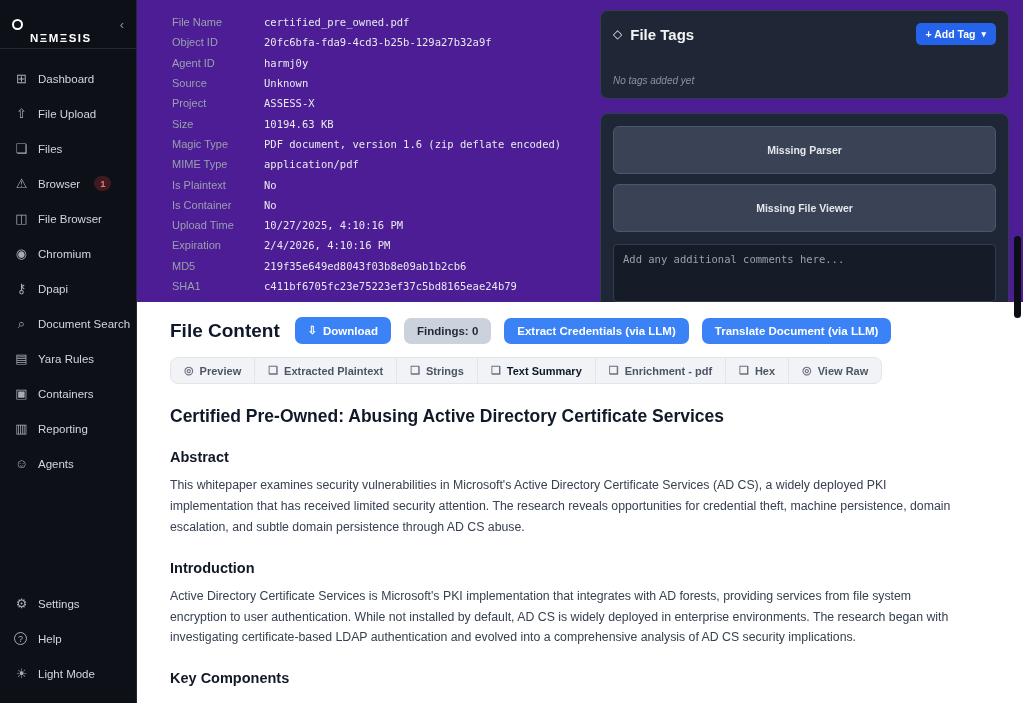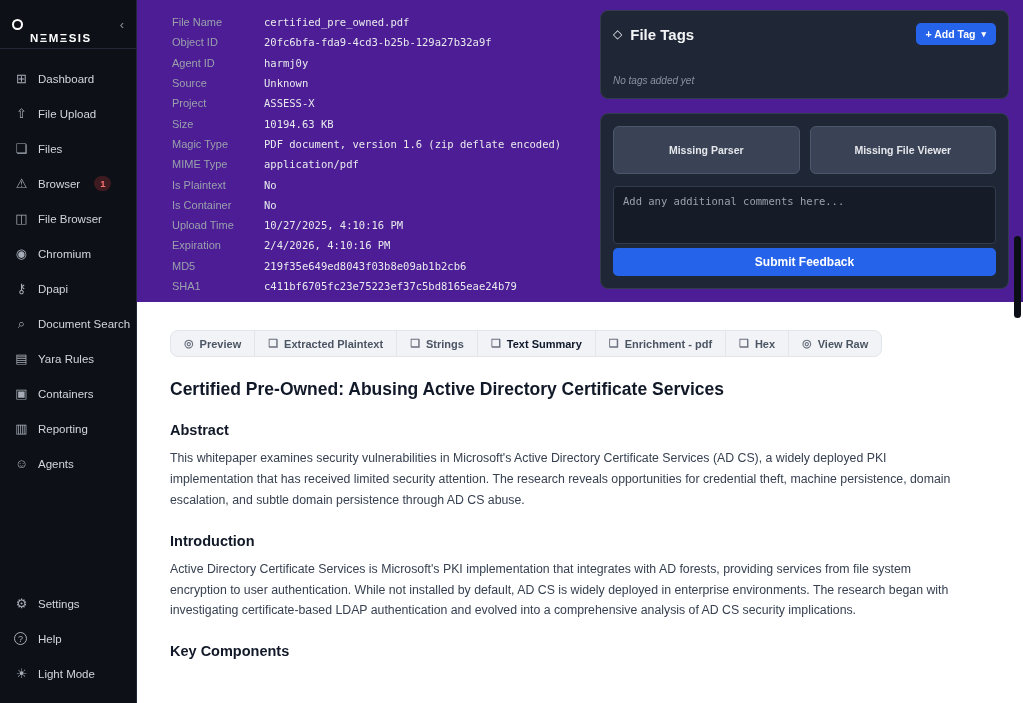--- a/index.html
+++ b/index.html
@@ -29,21 +29,21 @@
   .meta-label { width:92px; color:#9aa1ac; flex:none; }
   .meta-value { color:#e8eaed; font-family:"DejaVu Sans Mono",monospace; font-size:10.5px; white-space:nowrap; }
   .panels { width:409px; flex:none; display:flex; flex-direction:column; gap:14px; }
   .card { background:#1f2736; border:1px solid #333c4d; border-radius:8px; padding:12px; }
   .tags-head { display:flex; align-items:center; gap:8px; }
   .tag-icon { color:#e5e7eb; font-size:12px; }
   .tags-title { color:#f3f4f6; font-size:15px; font-weight:700; flex:1; }
   .add-tag { background:#2563eb; color:#fff; font-size:10.5px; font-weight:600; border:none; border-radius:5px; padding:5px 10px; display:flex; gap:6px; align-items:center; cursor:pointer; }
   .add-tag .chev { font-size:9px; }
   .tags-empty { color:#8b93a1; font-size:10px; font-style:italic; margin-top:30px; }
-  .fb-buttons { display:flex; gap:10px; }
+  .fb-buttons { display:flex; gap:10px;flex-direction:column; }
   .fb-btn { flex:1; background:#3a4356; border:1px solid #4d576b; color:#e5e7eb; font-size:10.5px; font-weight:600; border-radius:6px; padding:8px 6px; min-height:48px; display:flex; align-items:center; justify-content:center; text-align:center; cursor:pointer; line-height:1.4; }
   .comment { margin-top:12px; width:100%; height:58px; background:#151b27; border:1px solid #333c4d; border-radius:4px; color:#c6ccd6; font-family:"DejaVu Sans Mono",monospace; font-size:10.5px; padding:8px 9px; resize:none; }
   .comment::placeholder { color:#9aa1ac; }
   .submit { width:100%; background:#2563eb; border:none; color:#fff; font-size:12px; font-weight:700; padding:7px; border-radius:5px; cursor:pointer; }
 
   
   .bottom { flex:1; background:#ffffff; padding:15px 20px 0 33px; overflow:hidden; }
   .fc-head { display:flex; align-items:center; gap:13px; }
   .fc-title { font-size:19px; font-weight:800; color:#0f172a; margin-right:2px; }
   .btn-blue { background:#3b82f6; color:#fff; border:none; border-radius:7px; font-size:11.5px; font-weight:600; padding:7px 13px; display:inline-flex; align-items:center; gap:6px; cursor:pointer; }
@@ -220,20 +220,30 @@
           <button class="fb-btn">Missing Parser</button>
           <button class="fb-btn">Missing File Viewer</button>
         </div>
         <textarea class="comment" placeholder="Add any additional comments here..." style=""></textarea>
         <button class="submit">Submit Feedback</button>
       </div>
     </div>
   </div>
 
   <div class="bottom">
+    <div class="fc-head">
+      <span class="fc-title">File Content</span>
+      <button class="btn-blue">
+        <span class="dl">⇩</span>
+        <span>Download</span>
+      </button>
+      <button class="btn-gray">Findings: 0</button>
+      <button class="btn-blue">Extract Credentials (via LLM)</button>
+      <button class="btn-blue">Translate Document (via LLM)</button>
+    </div>
 
     <div class="tabs">
       <div class="tab">
         <span class="ticon">◎</span>
         <span>Preview</span>
       </div>
       <div class="tab">
         <span class="ticon">❏</span>
         <span>Extracted Plaintext</span>
       </div>

